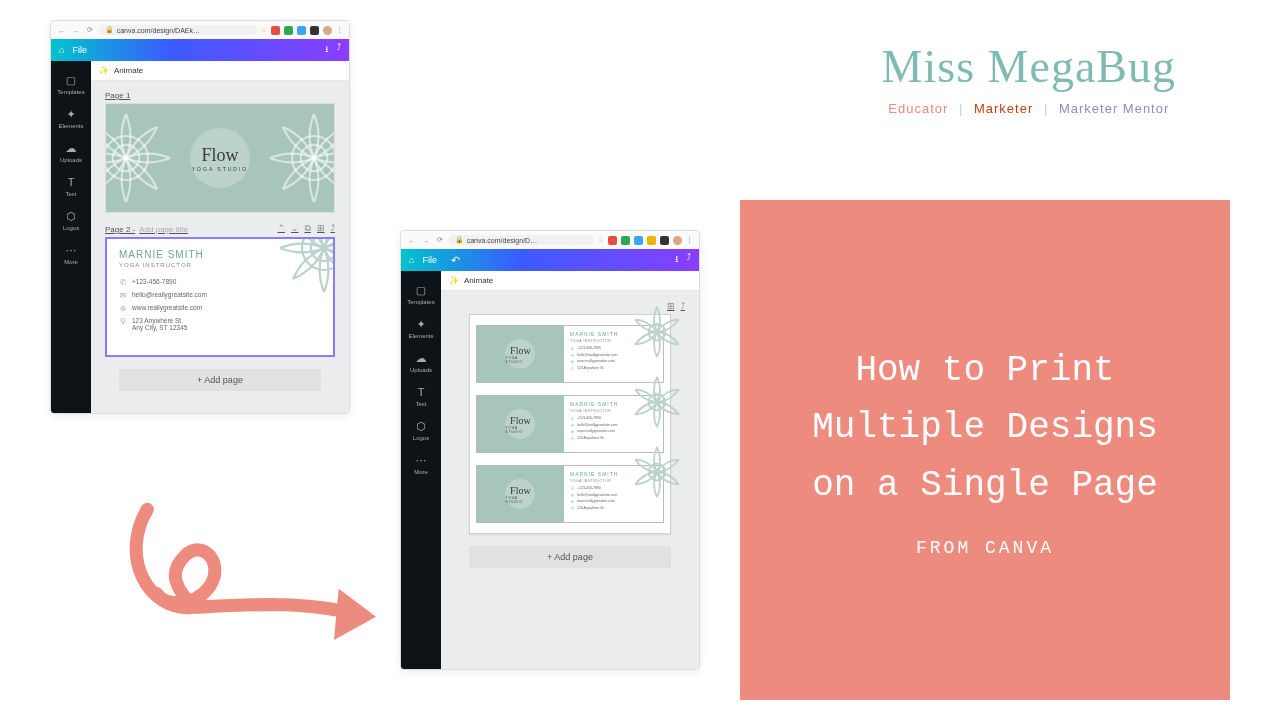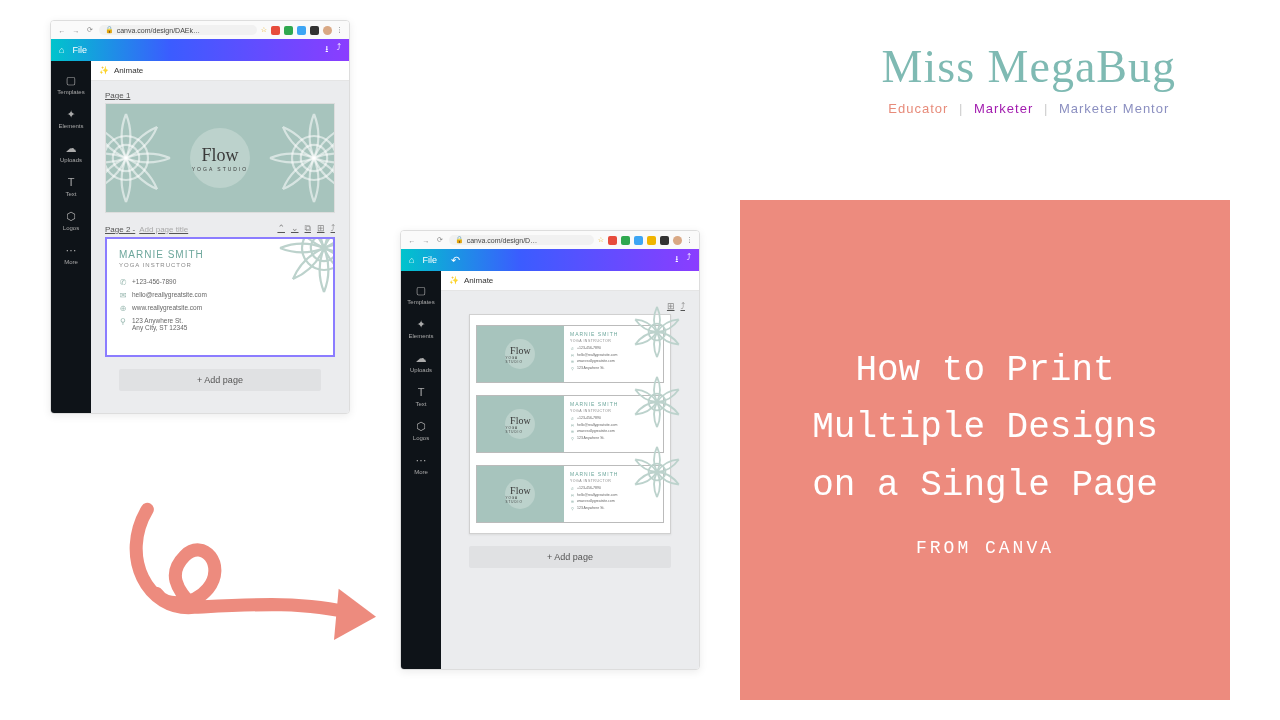--- a/index.html
+++ b/index.html
@@ -5,21 +5,21 @@
   * { box-sizing: border-box; margin: 0; padding: 0; }
   body {
     width: 1280px; height: 720px;
     background: #fff;
     font-family: -apple-system, BlinkMacSystemFont, "Segoe UI", Arial, sans-serif;
     position: relative; overflow: hidden;
   }
   .brand { position:absolute; top:40px; right:104px; text-align:center; }
   .brand-name { font-family: "Brush Script MT", cursive; font-size:46px; color:#7fbab3; letter-spacing:1px; }
   .brand-sub { margin-top:8px; font-size:13px; letter-spacing:1px; }
-  .be { color:#e78b7a; } .bm { color:#a21caf; } .bb { color:#8b8fc0; } .sep{color:#ccc; margin:0 6px;}
+  .be { color:#e78b7a; } .bm { color:#c2410c; } .bb { color:#8b8fc0; } .sep{color:#ccc; margin:0 6px;}
   .pink-panel {
     position:absolute; right:50px; top:200px; width:490px; height:500px;
     background:#ed8b7e; color:#fff; padding:50px 40px; display:flex; flex-direction:column; justify-content:center; align-items:center; text-align:center;
   }
   .pink-title { font-family:"Courier New", monospace; font-size:36px; line-height:1.6; font-weight:normal; }
   .pink-sub { font-family:"Courier New", monospace; font-size:18px; letter-spacing:3px; margin-top:24px; }
   .arrow { position:absolute; left:110px; top:500px; width:280px; }
   .canva-win { position:absolute; background:#fff; border:1px solid #ddd; border-radius:4px; overflow:hidden; box-shadow:0 2px 8px rgba(0,0,0,0.08); }
   .win1 { left:50px; top:20px; width:300px; }
   .win2 { left:400px; top:230px; width:300px; height:440px; }

